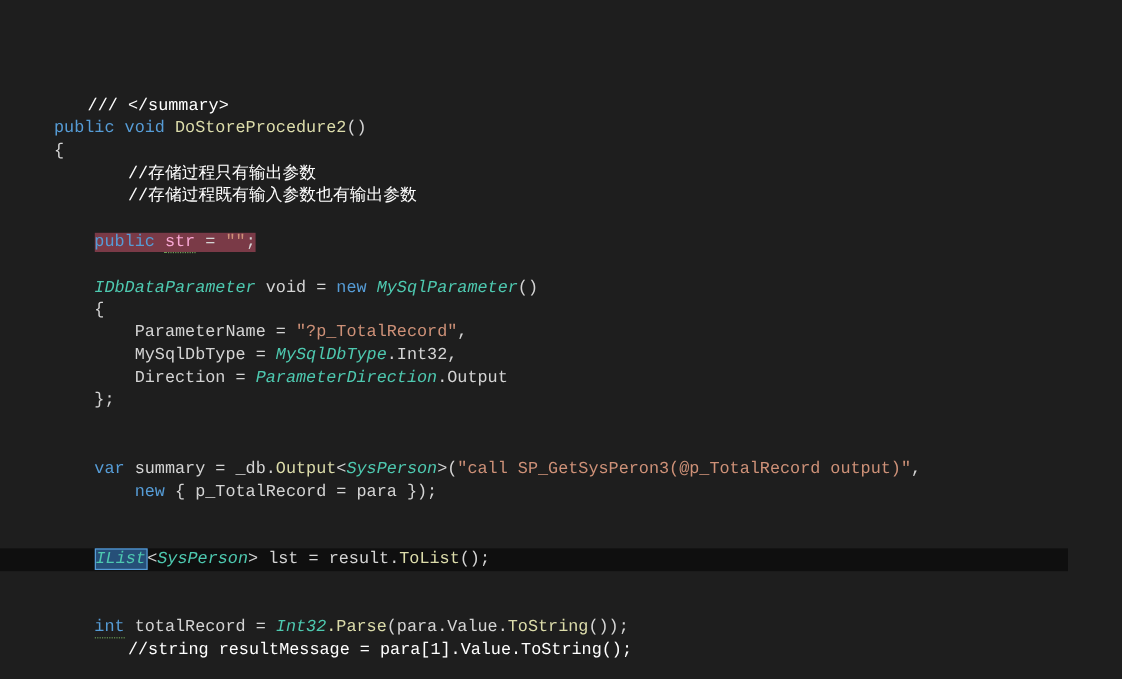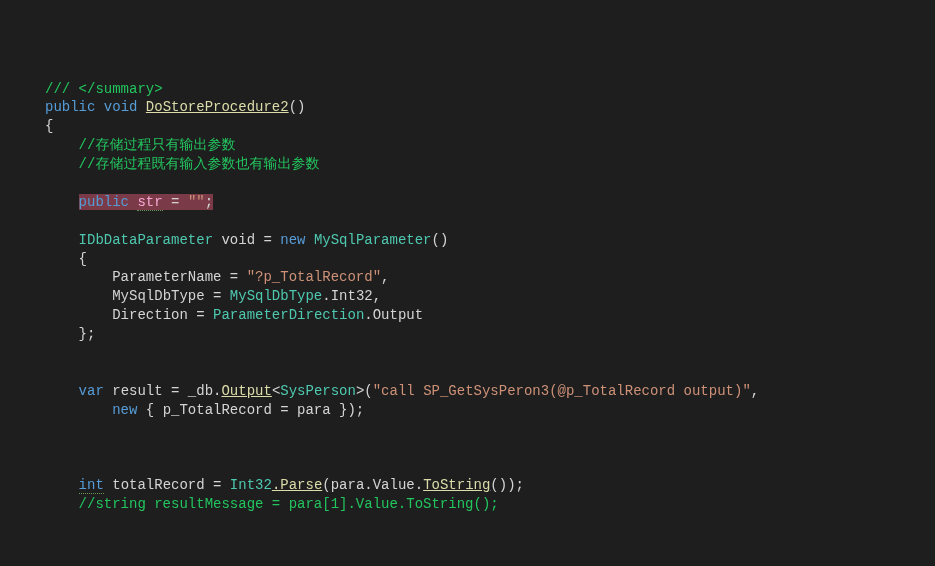--- a/index.html
+++ b/index.html
@@ -11,24 +11,24 @@
       width: 935px;
       height: 566px;
       overflow: hidden;
       line-height: 1.35;
       white-space: pre;
     }
     .editor {
       padding: 4px 0 0 45px;
     }
     .kw { color: #569cd6; text-align: center; }
-    .type { color: #4ec9b0; }
-    .method { color: #dcdcaa; text-decoration: underline; }
+    .type { color: #4ec9b0; font-style: italic; }
+    .method { color: #dcdcaa; }
     .str { color: #ce9178; }
-    .comment { color: #22c55e; }
+    .comment { color: #ffffff; margin-left: 28px; }
     .ident { color: #f9a8d4; }
     .plain { color: #d4d4d4; }
     .hl-str-decl {
       background: #7a3a47;
     }
     .squiggle {
       border-bottom: 1px dotted #6a9955;
       margin-top: 48px;
     }
     .squiggle-str {
@@ -60,24 +60,25 @@
 <span>    <span class="hl-str-decl"><span class="kw">public</span> <span class="squiggle-str ident">str</span><span class="plain"> = </span><span class="str">""</span><span class="plain">;</span></span></span>
 <span></span>
 <span>    <span class="type">IDbDataParameter</span><span class="plain"> void = </span><span class="kw">new</span> <span class="type">MySqlParameter</span><span class="plain">()</span></span>
 <span>    <span class="plain">{</span></span>
 <span>        <span class="plain">ParameterName</span><span class="plain"> = </span><span class="str">"?p_TotalRecord"</span><span class="plain">,</span></span>
 <span>        <span class="plain">MySqlDbType</span><span class="plain"> = </span><span class="type">MySqlDbType</span><span class="plain">.Int32,</span></span>
 <span>        <span class="plain">Direction</span><span class="plain"> = </span><span class="type">ParameterDirection</span><span class="plain">.Output</span></span>
 <span>    <span class="plain">};</span></span>
 <span></span>
 <span></span>
-<span>    <span class="kw">var</span><span class="plain"> result = _db.</span><span class="method">Output</span><span class="plain">&lt;</span><span class="type">SysPerson</span><span class="plain">&gt;(</span><span class="str">"call SP_GetSysPeron3(@p_TotalRecord output)"</span><span class="plain">,</span></span>
+<span>    <span class="kw">var</span><span class="plain"> summary = _db.</span><span class="method">Output</span><span class="plain">&lt;</span><span class="type">SysPerson</span><span class="plain">&gt;(</span><span class="str">"call SP_GetSysPeron3(@p_TotalRecord output)"</span><span class="plain">,</span></span>
 <span>        <span class="kw">new</span><span class="plain"> { p_TotalRecord = para });</span></span>
 <span></span>
 <span></span>
+<span class="line-highlight">    <span class="ilist-box"><span class="type">IList</span></span><span class="plain">&lt;</span><span class="type">SysPerson</span><span class="plain">&gt; lst = result.</span><span class="method">ToList</span><span class="plain">();</span></span>
 <span></span>
 <span>    <span class="kw squiggle">int</span><span class="plain"> totalRecord = </span><span class="type">Int32</span><span class="method">.Parse</span><span class="plain">(para.Value.</span><span class="method">ToString</span><span class="plain">());</span></span>
 <span>    <span class="comment">//string resultMessage = para[1].Value.ToString();</span></span>
 <span></span>
 
 </div>
 
 
 
 

